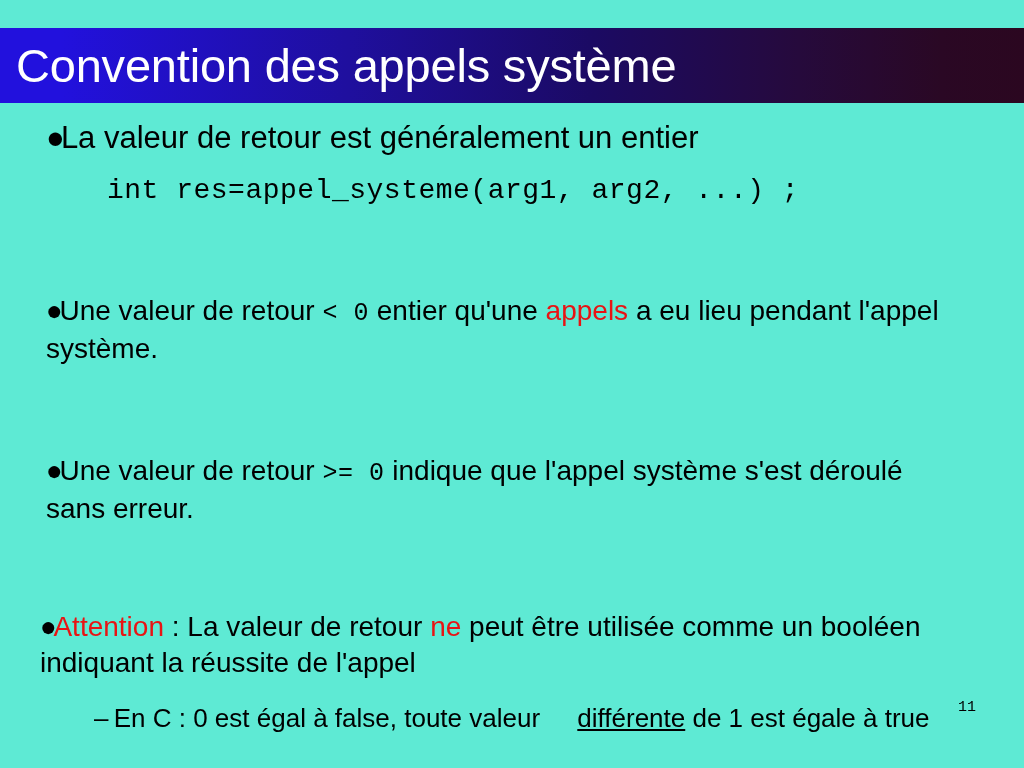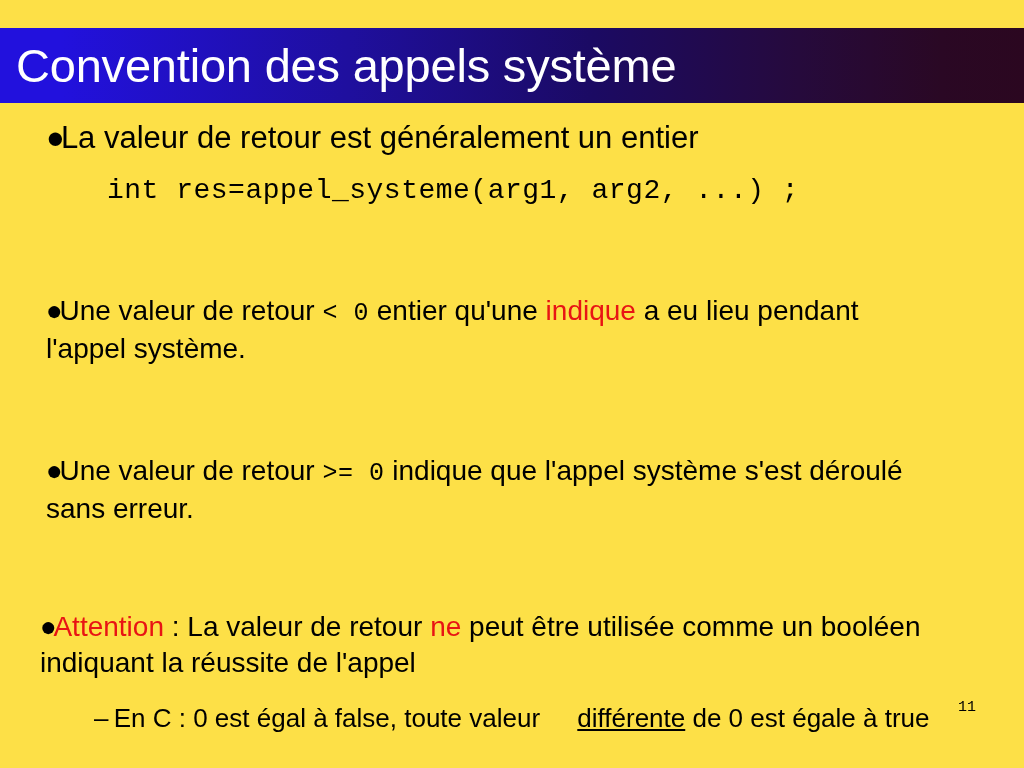--- a/index.html
+++ b/index.html
@@ -13,21 +13,21 @@
     font-family: "Liberation Sans", sans-serif;
     color: #000000;
     overflow: hidden;
     position: relative;
   }
 
   .slide {
     position: relative;
     width: 1024px;
     height: 768px;
-    background: #fde047;
+    background: #5eead4;
     overflow: hidden;
   }
 
   
   .title-bar {
     position: absolute;
     left: 0;
     top: 28px;
     width: 1024px;
     height: 75px;
@@ -136,35 +136,35 @@
     <div class="bullet-row lvl1" id="b1">
       <span class="bullet-mark">●</span><span>La valeur de retour est généralement un entier</span>
     </div>
 
     <div class="bullet-row code" id="code1">int res=appel_systeme(arg1, arg2, ...) ;</div>
 
     <div class="bullet-row lvl1-small" id="b2">
       <span class="bullet-mark">●</span><span>Une valeur de retour</span>
       <span class="code-inline">&lt; 0</span>
       <span>entier qu'une</span>
-      <span class="red">indique</span>
+      <span class="red">appels</span>
       <span>a eu lieu pendant l'appel système.</span>
     </div>
 
     <div class="bullet-row lvl1-small" id="b3">
       <span class="bullet-mark">●</span><span>Une valeur de retour</span>
       <span class="code-inline">&gt;= 0</span>
       <span>indique que l'appel système s'est déroulé sans erreur.</span>
     </div>
 
     <div class="bullet-row lvl1-small" id="b4">
       <span class="bullet-mark">●</span><span class="red">Attention</span><span> : La valeur de retour </span><span class="red">ne</span><span> peut être utilisée comme un booléen indiquant la réussite de l'appel</span>
     </div>
 
     <div class="bullet-row lvl2" id="b5">
-      <span class="bullet-mark">–</span>&nbsp;<span>En C : 0 est égal à false, toute valeur </span><span class="underline">différente</span><span> de 0 est égale à true</span>
+      <span class="bullet-mark">–</span>&nbsp;<span>En C : 0 est égal à false, toute valeur </span><span class="underline">différente</span><span> de 1 est égale à true</span>
     </div>
 
   </div>
 
   <div class="page-number">11</div>
 
 </div>
 
 </body></html>

